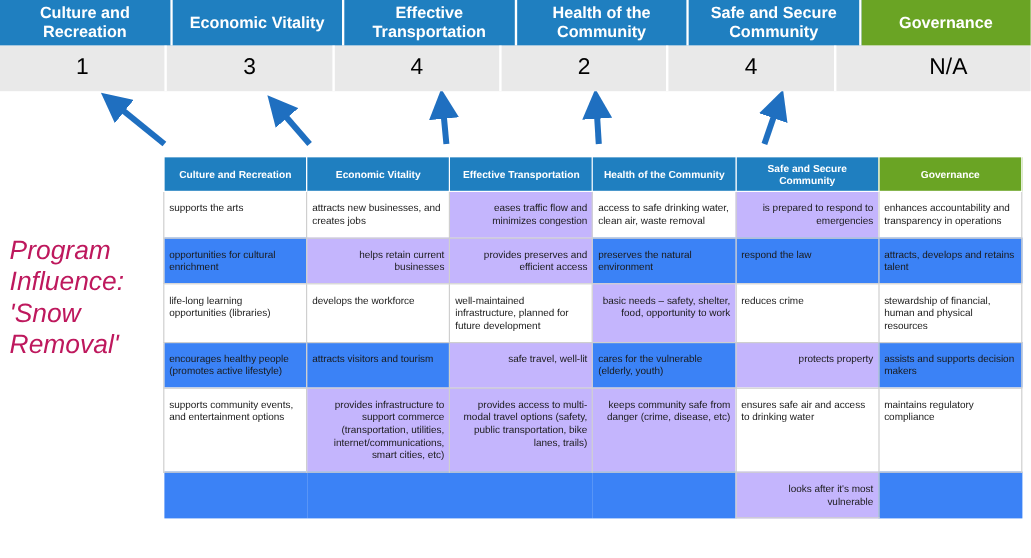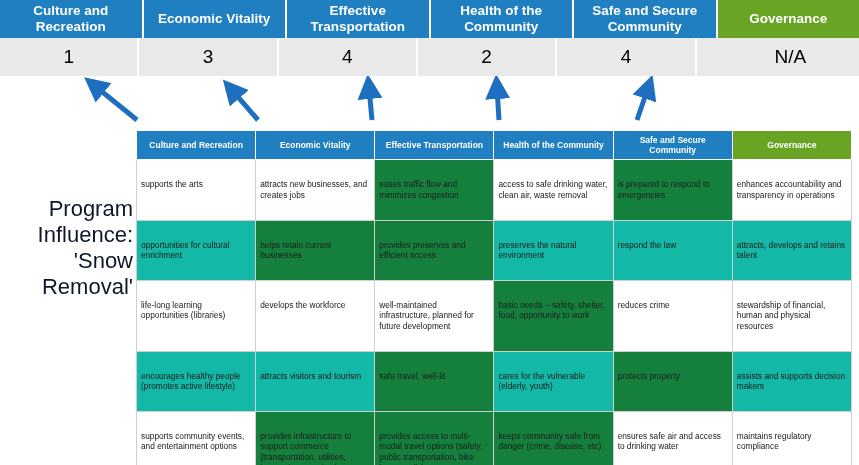--- a/index.html
+++ b/index.html
@@ -78,23 +78,24 @@
     height: 56px;
   }
 
   
   #caption {
     position: absolute;
     left: 8px;
     top: 196px;
     width: 125px;
     font-size: 22px;
-    color: #0f172a;
+    color: #be185d;
     line-height: 1.18;
-    text-align: right;
+    text-align: left;
+    font-style: italic;
   }
 
   
   #matrix {
     position: absolute;
     left: 136px;
     top: 130px;
     width: 716px;
     border-collapse: collapse;
     table-layout: fixed;
@@ -109,32 +110,33 @@
     border: 1px solid #ffffff;
     line-height: 1.2;
   }
   #matrix th.gov {
     background: #6aa424;
   }
   #matrix td {
     font-size: 8.3px;
     color: #1a1a1a;
     vertical-align: top;
-    padding: 19px 4px;
+    padding: 8px 4px;
     border: 1px solid #cfcfcf;
     background: #ffffff;
     line-height: 1.28;
     height: 16px;
     margin-left: 11px;
   }
   #matrix td.hl {
-    background: #15803d;
+    background: #c4b5fd;
+    text-align: right;
   }
   #matrix tr.stripe td:not(.hl) {
-    background: #14b8a6;
+    background: #3b82f6;
   }
   #matrix td.empty {
     background: #ffffff;
     border: none;
   }
 </style>
 </head>
 <body>
 
 <div id="top-header">

